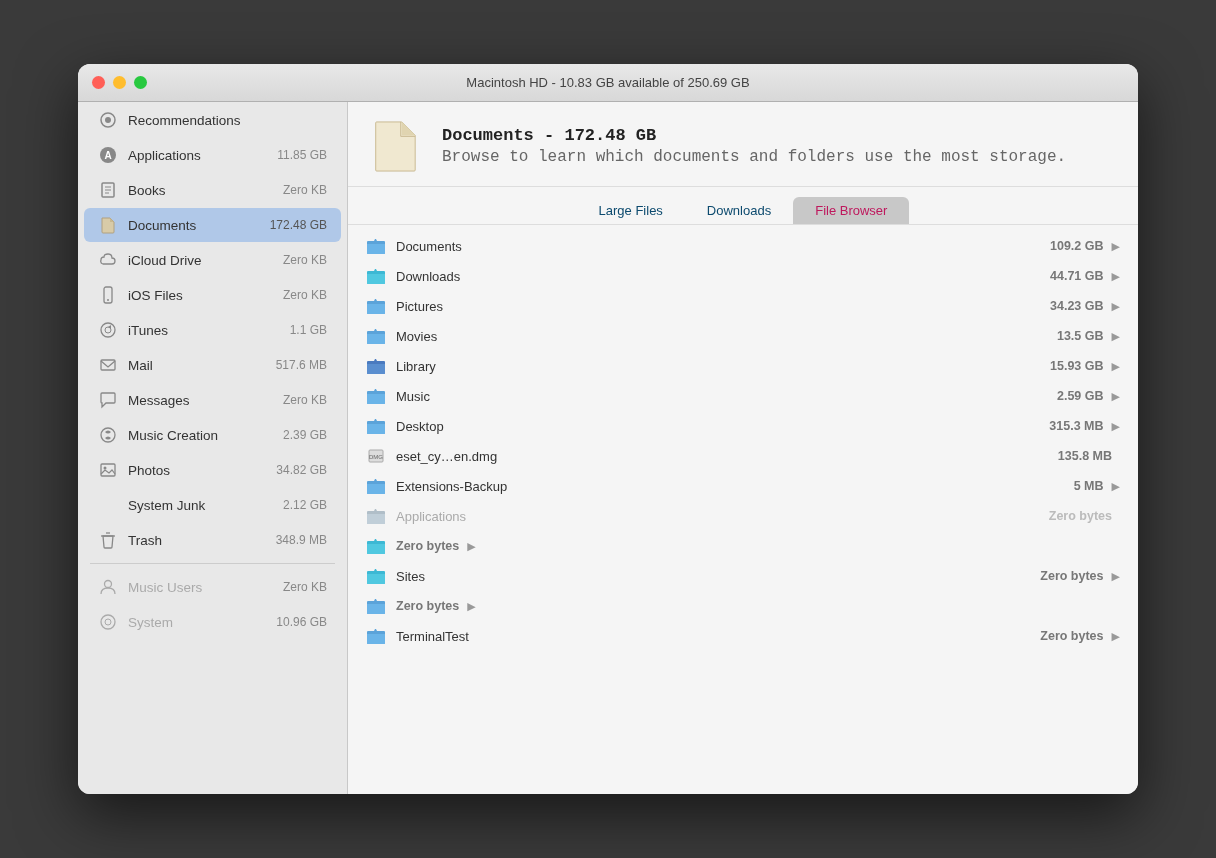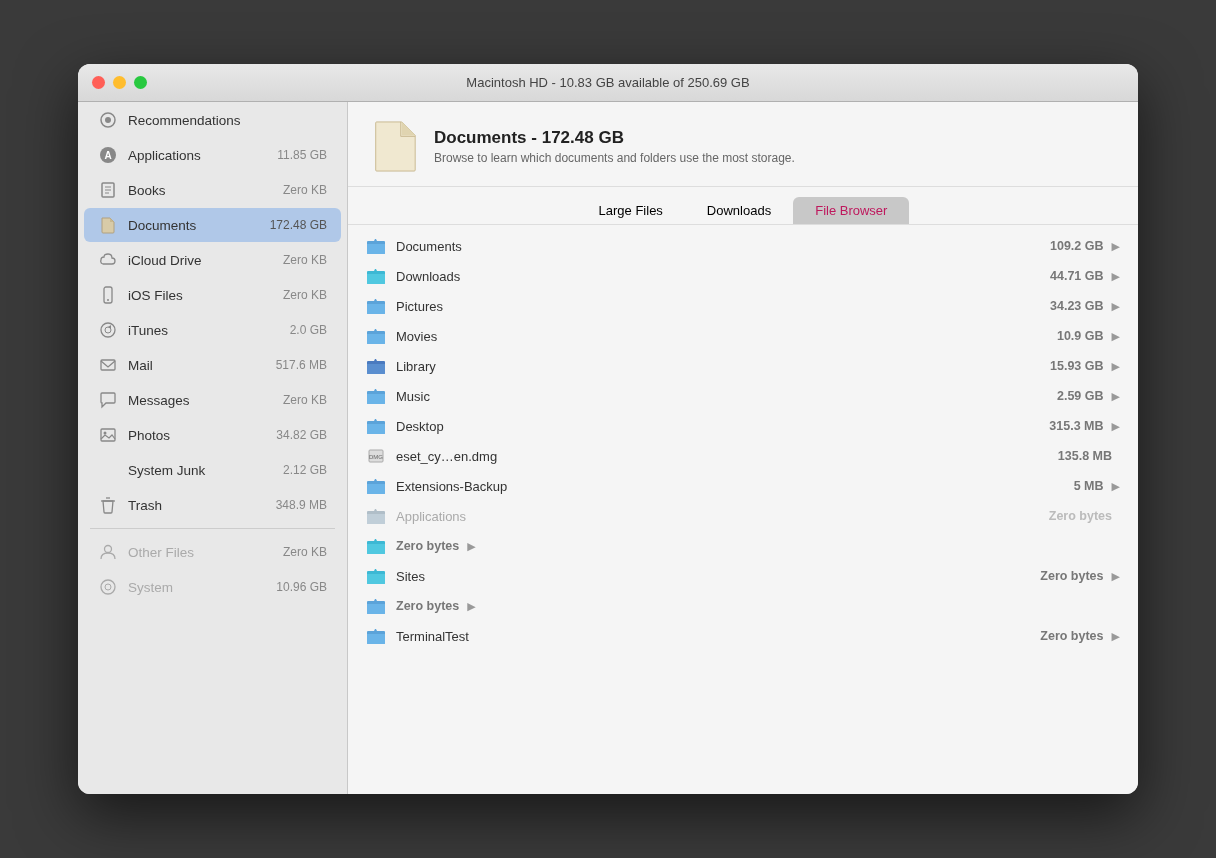--- a/index.html
+++ b/index.html
@@ -105,54 +105,55 @@
       flex-direction: column;
       background: #f5f5f5;
       overflow: hidden;
     }
     .content-header {
       padding: 18px 22px 14px;
       border-bottom: 1px solid #ddd;
       background: #f5f5f5;
       display: flex;
       align-items: center;
-      gap: 16px;
+      gap: 24px;
+      font-family: Liberation Mono, monospace;
     }
     .doc-icon {
       width: 48px;
       height: 52px;
       flex-shrink: 0;
       position: relative;
     }
     .doc-icon svg { width: 100%; height: 100%; }
     .content-header-text {}
     .content-header-title {
       font-size: 17px;
       font-weight: 600;
       color: #222;
     }
     .content-header-subtitle {
-      font-size: 12px;
+      font-size: 16px;
       color: #666;
       margin-top: 3px;
     }
     
     .tabs-bar {
       display: flex;
       align-items: center;
       justify-content: center;
       gap: 0;
       padding: 10px 0 0;
       border-bottom: 1px solid #ddd;
       background: #f5f5f5;
     }
     .tab-btn {
       padding: 6px 22px;
       font-size: 13px;
-      color: #000000;
+      color: #0c4a6e;
       cursor: pointer;
       border: none;
       background: transparent;
       border-radius: 0;
       font-family: inherit;
     }
     .tab-btn.active {
       background: #c8c8c8;
       border-radius: 6px 6px 0 0;
       font-weight: 500;
@@ -276,40 +277,51 @@
         </div>
         <div class="sidebar-item">
           <div class="sidebar-icon">
             <svg width="18" height="18" viewBox="0 0 18 18">
               <circle cx="9" cy="9" r="7" fill="none" stroke="#888" stroke-width="1.3"></circle>
               <circle cx="9" cy="9" r="3" fill="none" stroke="#888" stroke-width="1"></circle>
               <path d="M9 6 L12 4 L12 8 Z" fill="#888"></path>
             </svg>
           </div>
           <span class="sidebar-label">iTunes</span>
-          <span class="sidebar-size">2.0 GB</span>
+          <span class="sidebar-size">1.1 GB</span>
         </div>
         <div class="sidebar-item">
           <div class="sidebar-icon">
             <svg width="18" height="18" viewBox="0 0 18 18">
               <rect x="2" y="4" width="14" height="10" rx="1" fill="none" stroke="#888" stroke-width="1.3"></rect>
               <path d="M2 5 L9 11 L16 5" stroke="#888" stroke-width="1.3" fill="none"></path>
             </svg>
           </div>
           <span class="sidebar-label">Mail</span>
           <span class="sidebar-size">517.6 MB</span>
         </div>
         <div class="sidebar-item">
           <div class="sidebar-icon">
             <svg width="18" height="18" viewBox="0 0 18 18">
               <path d="M2 3 Q2 2 3 2 H15 Q16 2 16 3 V11 Q16 12 15 12 H7 L3 16 L3 12 H3 Q2 12 2 11 Z" fill="none" stroke="#888" stroke-width="1.3"></path>
             </svg>
           </div>
           <span class="sidebar-label">Messages</span>
           <span class="sidebar-size">Zero KB</span>
+        </div>
+        <div class="sidebar-item">
+          <div class="sidebar-icon">
+            <svg width="18" height="18" viewBox="0 0 18 18">
+              <circle cx="9" cy="9" r="7" fill="none" stroke="#888" stroke-width="1.3"></circle>
+              <path d="M6 6 Q9 3 12 6 Q9 9 6 6" fill="#888"></path>
+              <path d="M6 12 Q9 9 12 12 Q9 15 6 12" fill="#888"></path>
+            </svg>
+          </div>
+          <span class="sidebar-label">Music Creation</span>
+          <span class="sidebar-size">2.39 GB</span>
         </div>
         <div class="sidebar-item">
           <div class="sidebar-icon">
             <svg width="18" height="18" viewBox="0 0 18 18">
               <rect x="2" y="3" width="14" height="12" rx="1" fill="none" stroke="#888" stroke-width="1.3"></rect>
               <circle cx="6" cy="7" r="1.5" fill="#888"></circle>
               <path d="M2 13 L6 9 L10 12 L13 9 L16 13" stroke="#888" stroke-width="1.2" fill="none"></path>
             </svg>
           </div>
           <span class="sidebar-label">Photos</span>
@@ -332,21 +344,21 @@
           <span class="sidebar-size">348.9 MB</span>
         </div>
         <div style="height: 1px; background: rgb(204, 204, 204); margin: 6px 12px;"></div>
         <div class="sidebar-item dimmed">
           <div class="sidebar-icon">
             <svg width="18" height="18" viewBox="0 0 18 18">
               <circle cx="9" cy="6" r="3.5" fill="none" stroke="#aaa" stroke-width="1.3"></circle>
               <path d="M2 16 Q2 10 9 10 Q16 10 16 16" stroke="#aaa" stroke-width="1.3" fill="none"></path>
             </svg>
           </div>
-          <span class="sidebar-label">Other Files</span>
+          <span class="sidebar-label">Music Users</span>
           <span class="sidebar-size">Zero KB</span>
         </div>
         <div class="sidebar-item dimmed">
           <div class="sidebar-icon">
             <svg width="18" height="18" viewBox="0 0 18 18">
               <circle cx="9" cy="9" r="7" fill="none" stroke="#aaa" stroke-width="1.3"></circle>
               <circle cx="9" cy="9" r="3" fill="none" stroke="#aaa" stroke-width="1"></circle>
             </svg>
           </div>
           <span class="sidebar-label">System</span>
@@ -414,21 +426,21 @@
             <span class="chevron">▶</span>
           </div>
           <div class="file-row">
             <div class="file-row-icon">
               <svg width="20" height="17" viewBox="0 0 20 17">
                 <path d="M1 4 Q1 3 2 3 L8 3 L9 1 L10 1 L11 3 L18 3 Q19 3 19 4 L19 15 Q19 16 18 16 L2 16 Q1 16 1 15 Z" fill="#5ba3d9"></path>
                 <path d="M1 6 L19 6 L19 15 Q19 16 18 16 L2 16 Q1 16 1 15 Z" fill="#6ab4e8"></path>
               </svg>
             </div>
             <span class="file-row-name">Movies</span>
-            <span class="file-row-size">10.9 GB</span>
+            <span class="file-row-size">13.5 GB</span>
             <span class="chevron">▶</span>
           </div>
           <div class="file-row">
             <div class="file-row-icon">
               <svg width="20" height="17" viewBox="0 0 20 17">
                 <path d="M1 4 Q1 3 2 3 L8 3 L9 1 L10 1 L11 3 L18 3 Q19 3 19 4 L19 15 Q19 16 18 16 L2 16 Q1 16 1 15 Z" fill="#4a7abf"></path>
                 <path d="M1 6 L19 6 L19 15 Q19 16 18 16 L2 16 Q1 16 1 15 Z" fill="#5a8ecf"></path>
               </svg>
             </div>
             <span class="file-row-name">Library</span>

